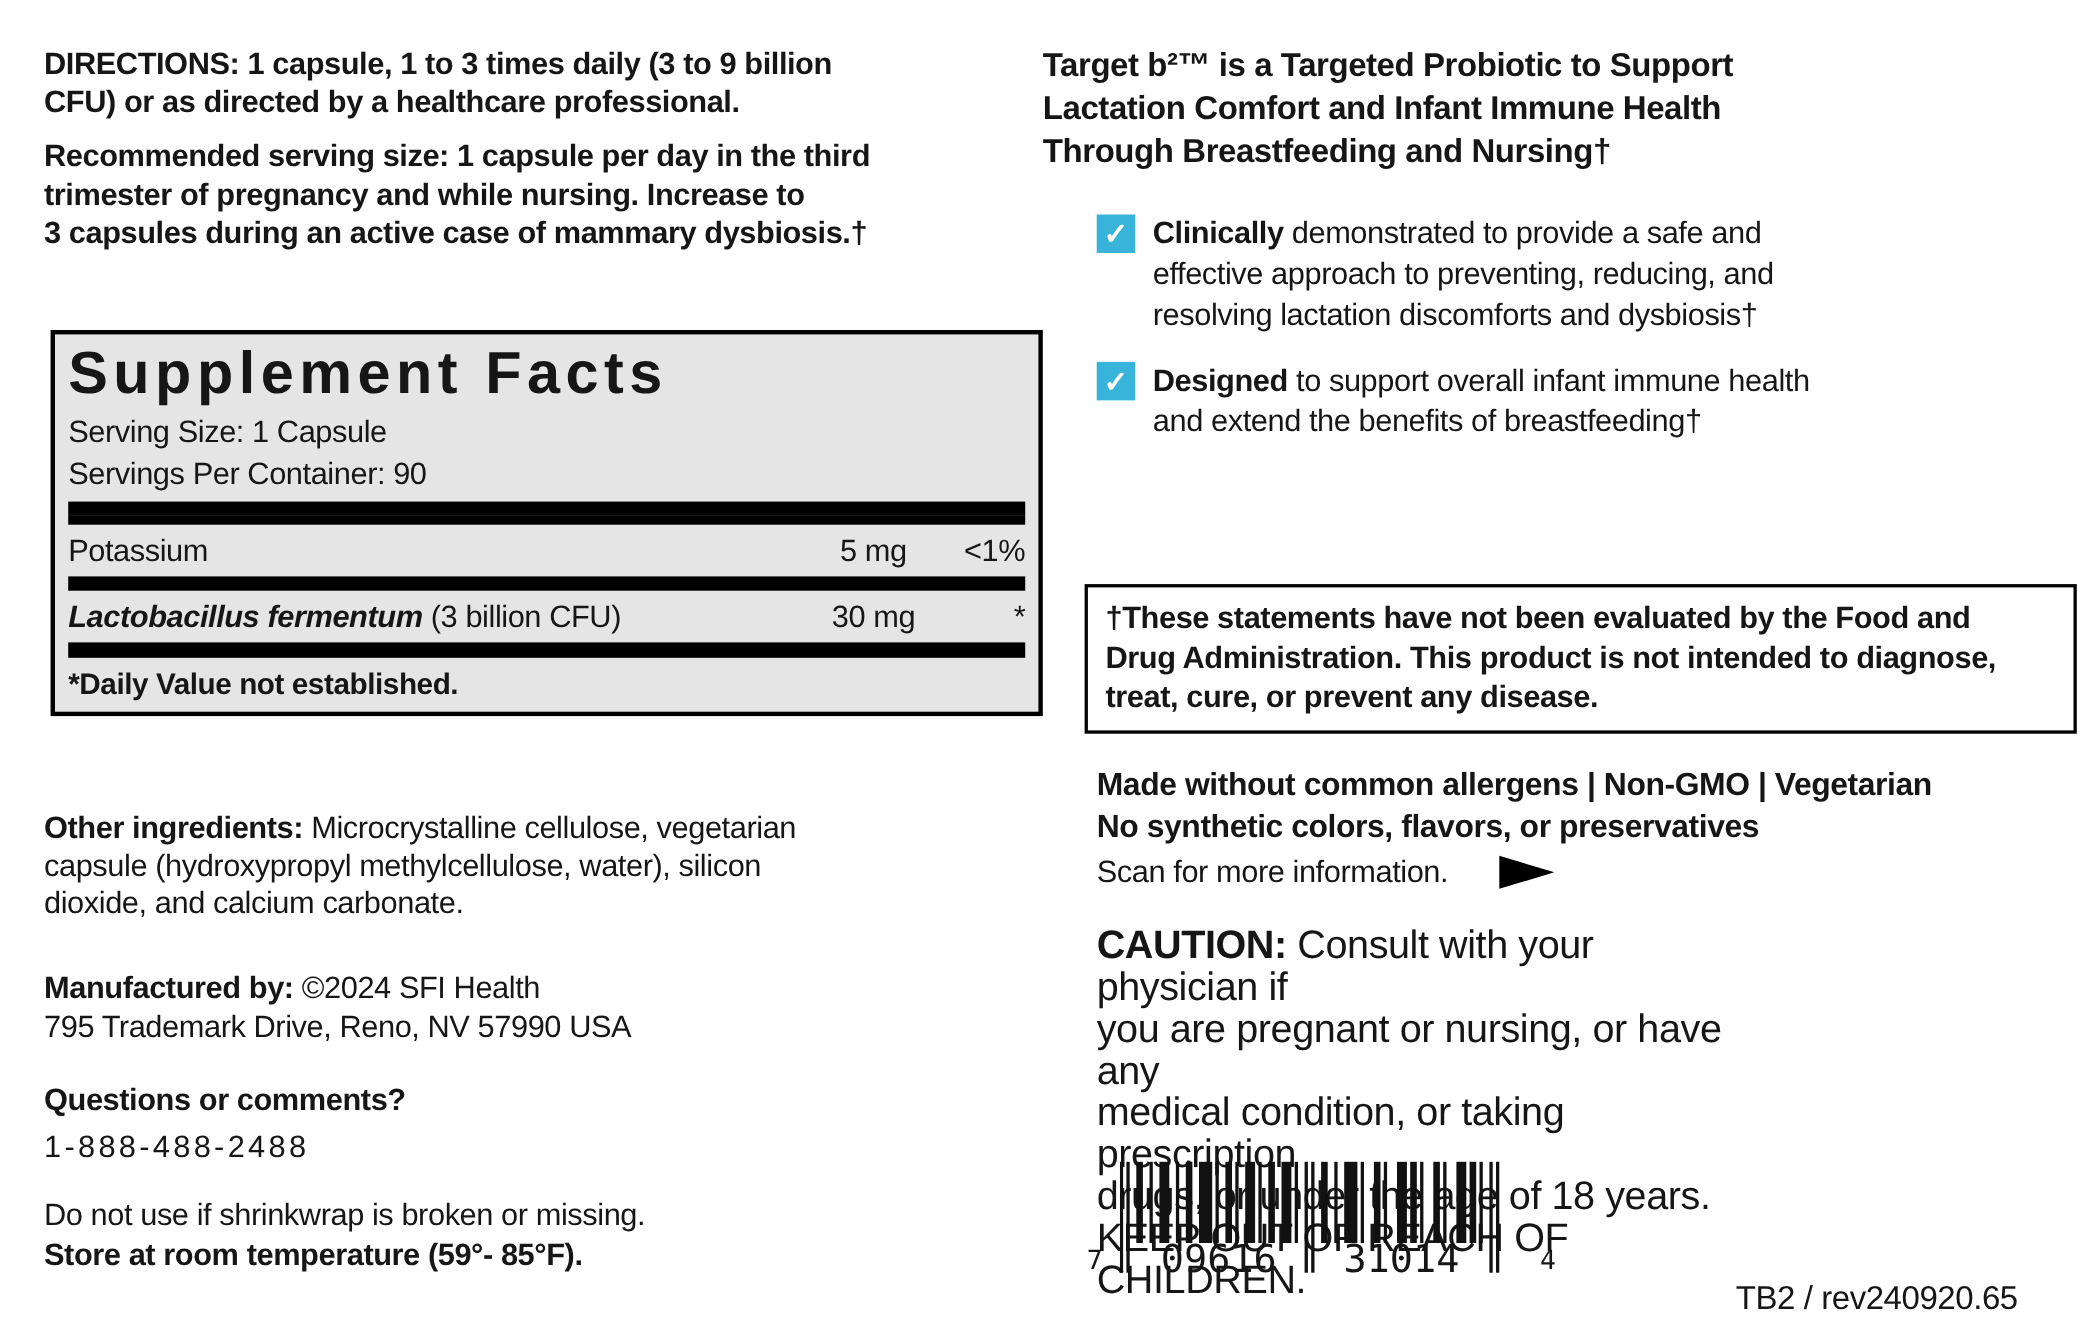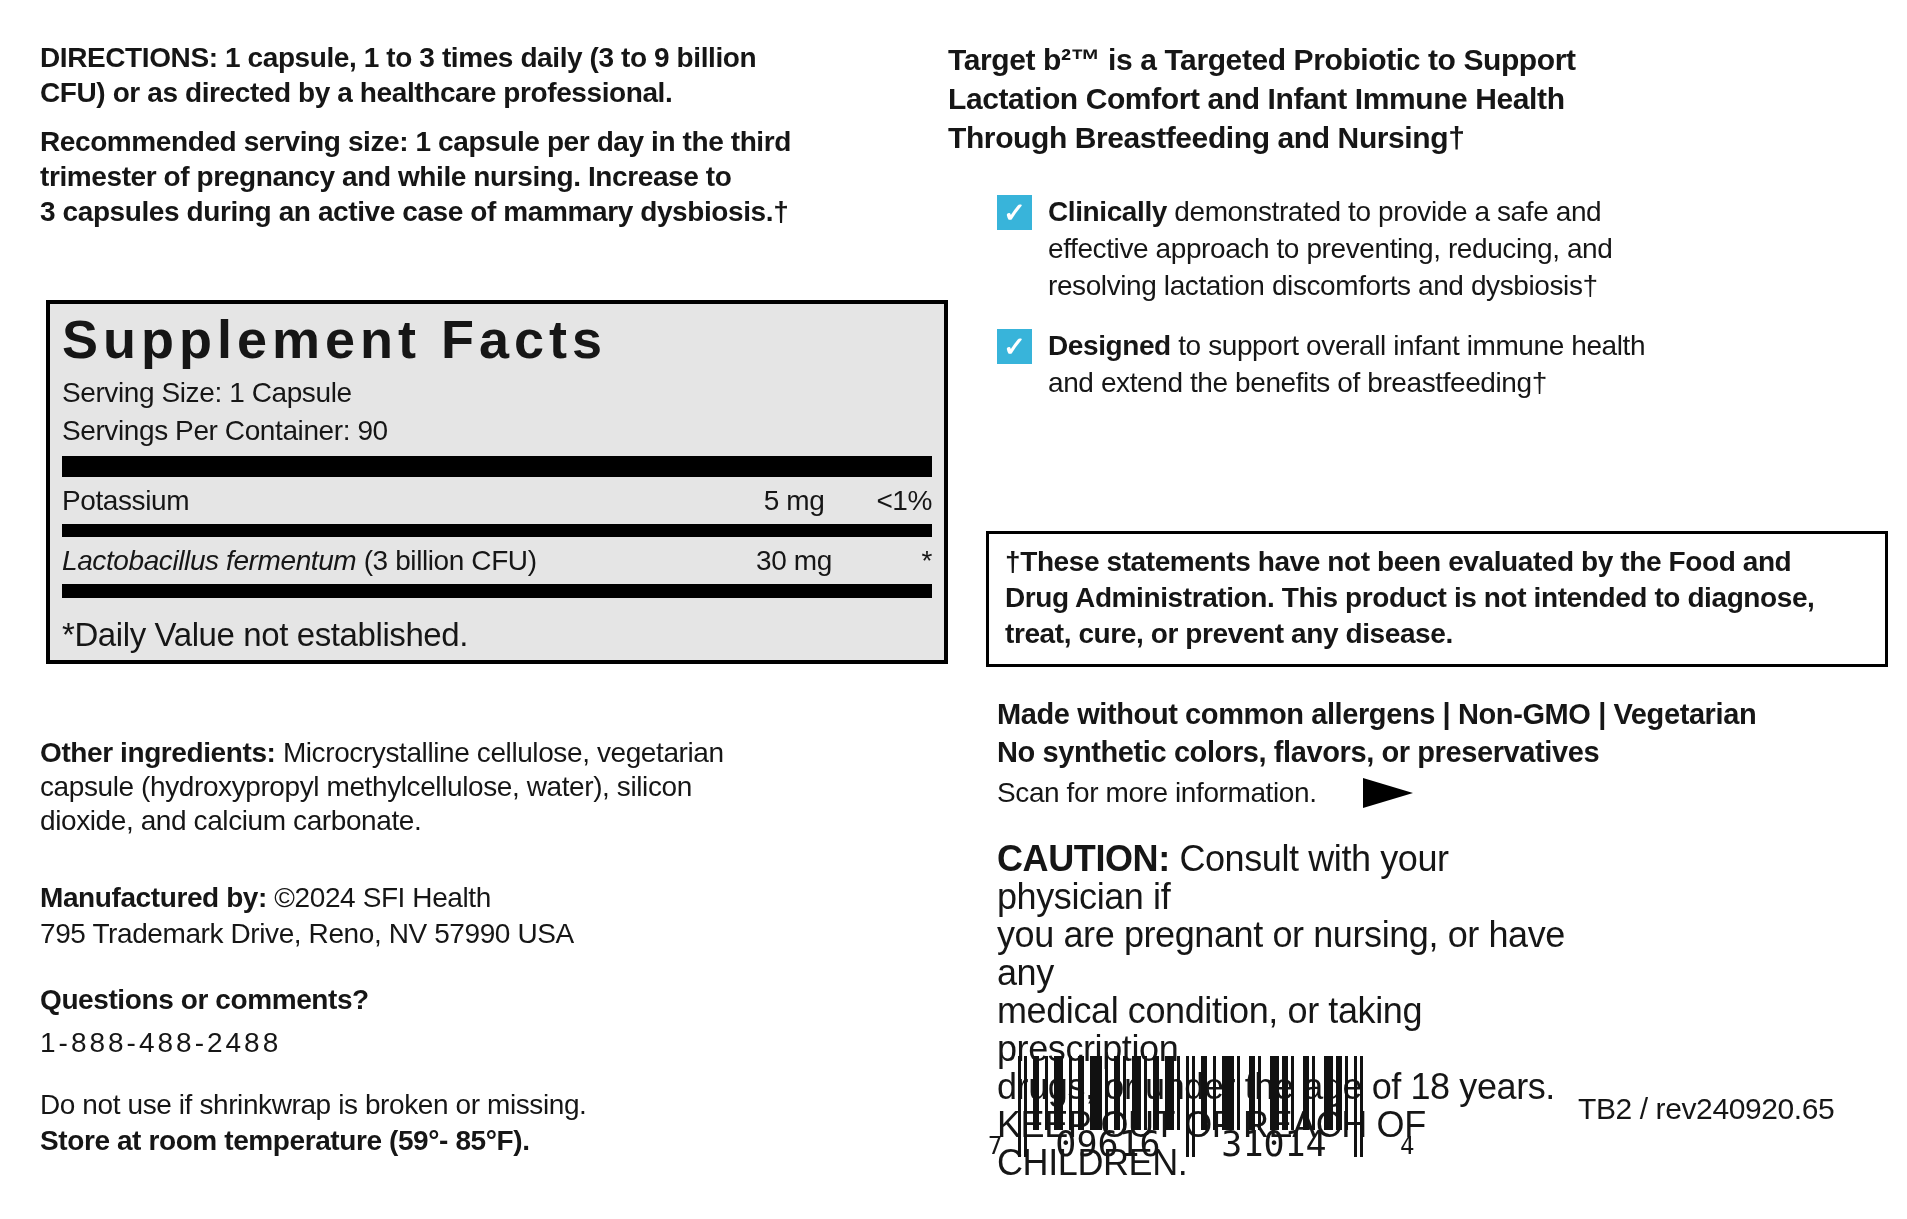--- a/index.html
+++ b/index.html
@@ -21,22 +21,22 @@
   .facts-title{font-size:54px;line-height:54px;font-weight:900;letter-spacing:5px;margin:2px 0 8px;}
   .facts-line{font-size:28px;line-height:38px;}
   .bar{background:#000;height:13px;margin-top:6px;}
   .bar-thin{background:#000;height:8px;}
   .facts-header{display:flex;justify-content:space-between;align-items:baseline;
                 font-weight:bold;font-size:28px;padding:9px 0 8px;}
   .frow{display:flex;align-items:baseline;font-size:28px;padding:8px 0 7px;}
   .frow .nm{flex:1;}
   .frow .amt{width:120px;text-align:center;}
   .frow .dv{width:78px;text-align:right;}
-  .it{font-style:italic;}
-  .footnote{font-size:33px;line-height:34px;padding-top:20px;}
+  .it{font-style:italic;font-weight:bold;}
+  .footnote{font-size:27px;line-height:34px;padding-top:7px;font-weight:bold;}
 
   .other{left:40px;top:736px;width:790px;font-size:28px;line-height:34px;}
   .manu{left:40px;top:880px;font-size:28px;line-height:36px;}
   .questions{left:40px;top:983px;font-size:28px;line-height:34px;}
   .phone{margin-top:9px;font-weight:normal;letter-spacing:3px;}
   .shrink{left:40px;top:1087px;font-size:28px;line-height:36px;}
 
   
   .headline{left:948px;top:40px;font-size:30px;line-height:39px;font-weight:bold;}
   .bullet{left:997px;display:flex;gap:16px;align-items:flex-start;}
@@ -53,21 +53,21 @@
   .scanrow{display:flex;align-items:center;gap:46px;font-weight:normal;font-size:28px;margin-top:3px;}
   .tri{width:0;height:0;border-top:15px solid transparent;border-bottom:15px solid transparent;
        border-left:50px solid #000;}
 
   .caution{left:997px;top:840px;width:590px;font-size:36px;line-height:38px;}
 
   .barcode{left:1018px;top:1056px;}
   .bc-digit{font-family:"DejaVu Sans Mono",monospace;font-size:24px;color:#161616;}
   .bc-left{left:988px;top:1132px;}
   .bc-right{left:1400px;top:1132px;}
-  .rev{left:1578px;top:1092px;width:302px;font-size:30px;line-height:34px;}
+  .rev{left:1578px;top:1164px;width:302px;font-size:30px;line-height:34px;}
 </style>
 </head>
 <body>
 
 <div id="canvas">
 
   <div class="abs directions pre cond">DIRECTIONS: 1 capsule, 1 to 3 times daily (3 to 9 billion
 CFU) or as directed by a healthcare professional.</div>
 
   <div class="abs serving pre cond">Recommended serving size: 1 capsule per day in the third

